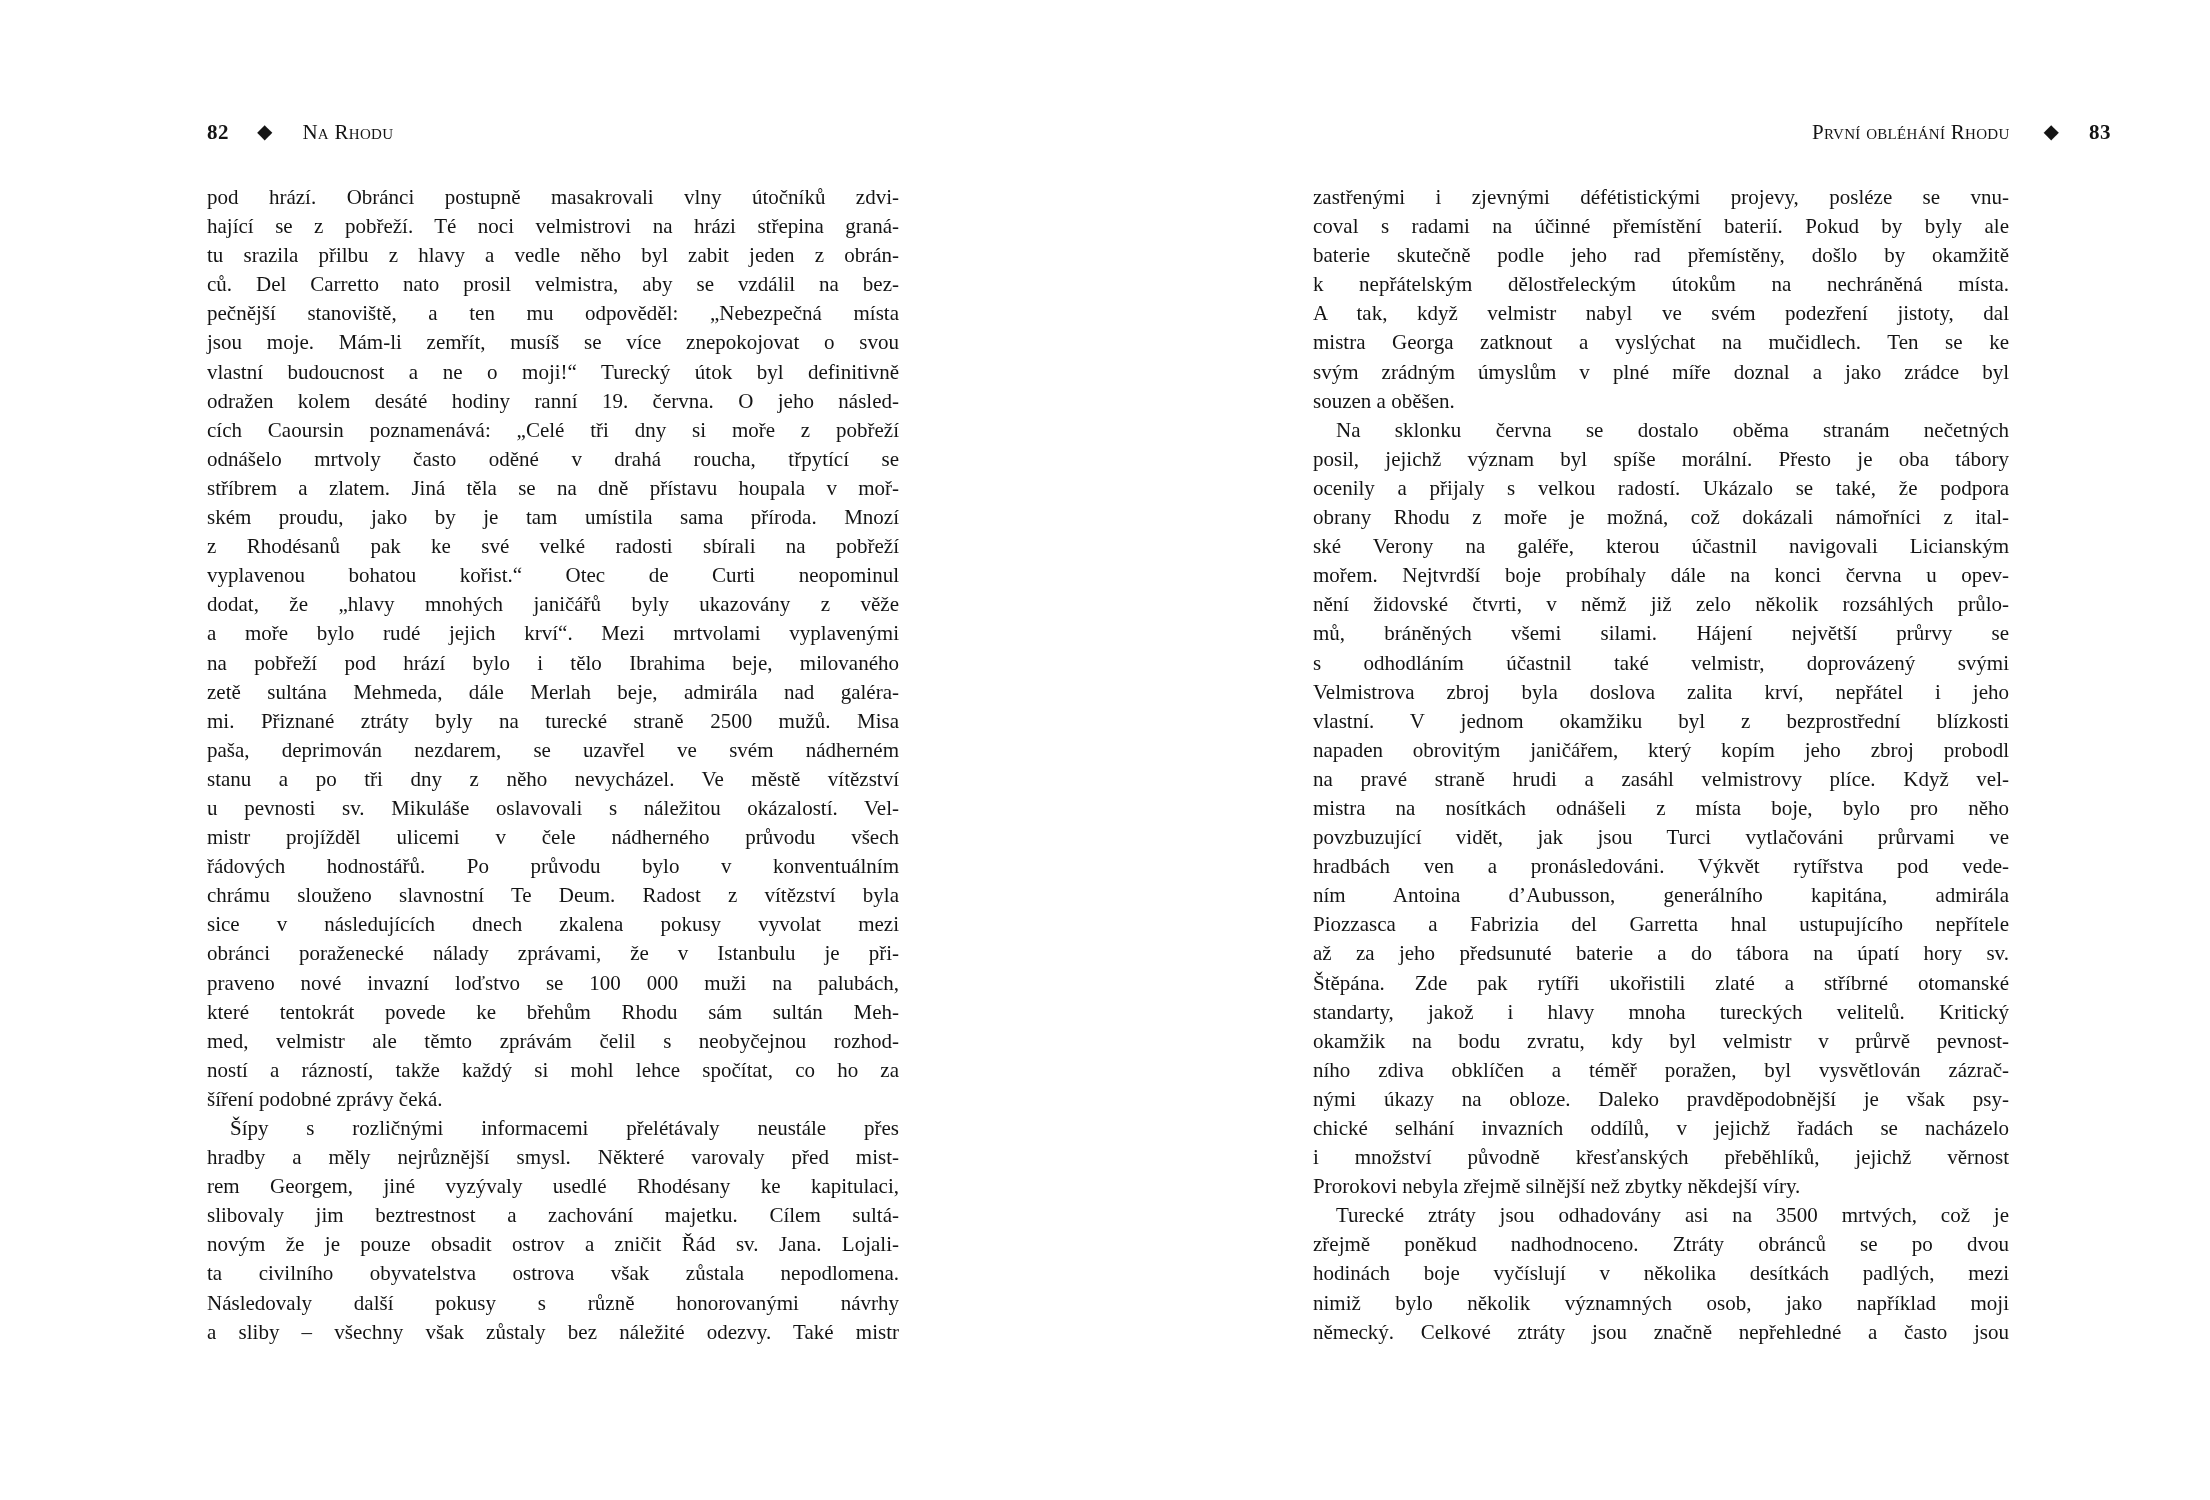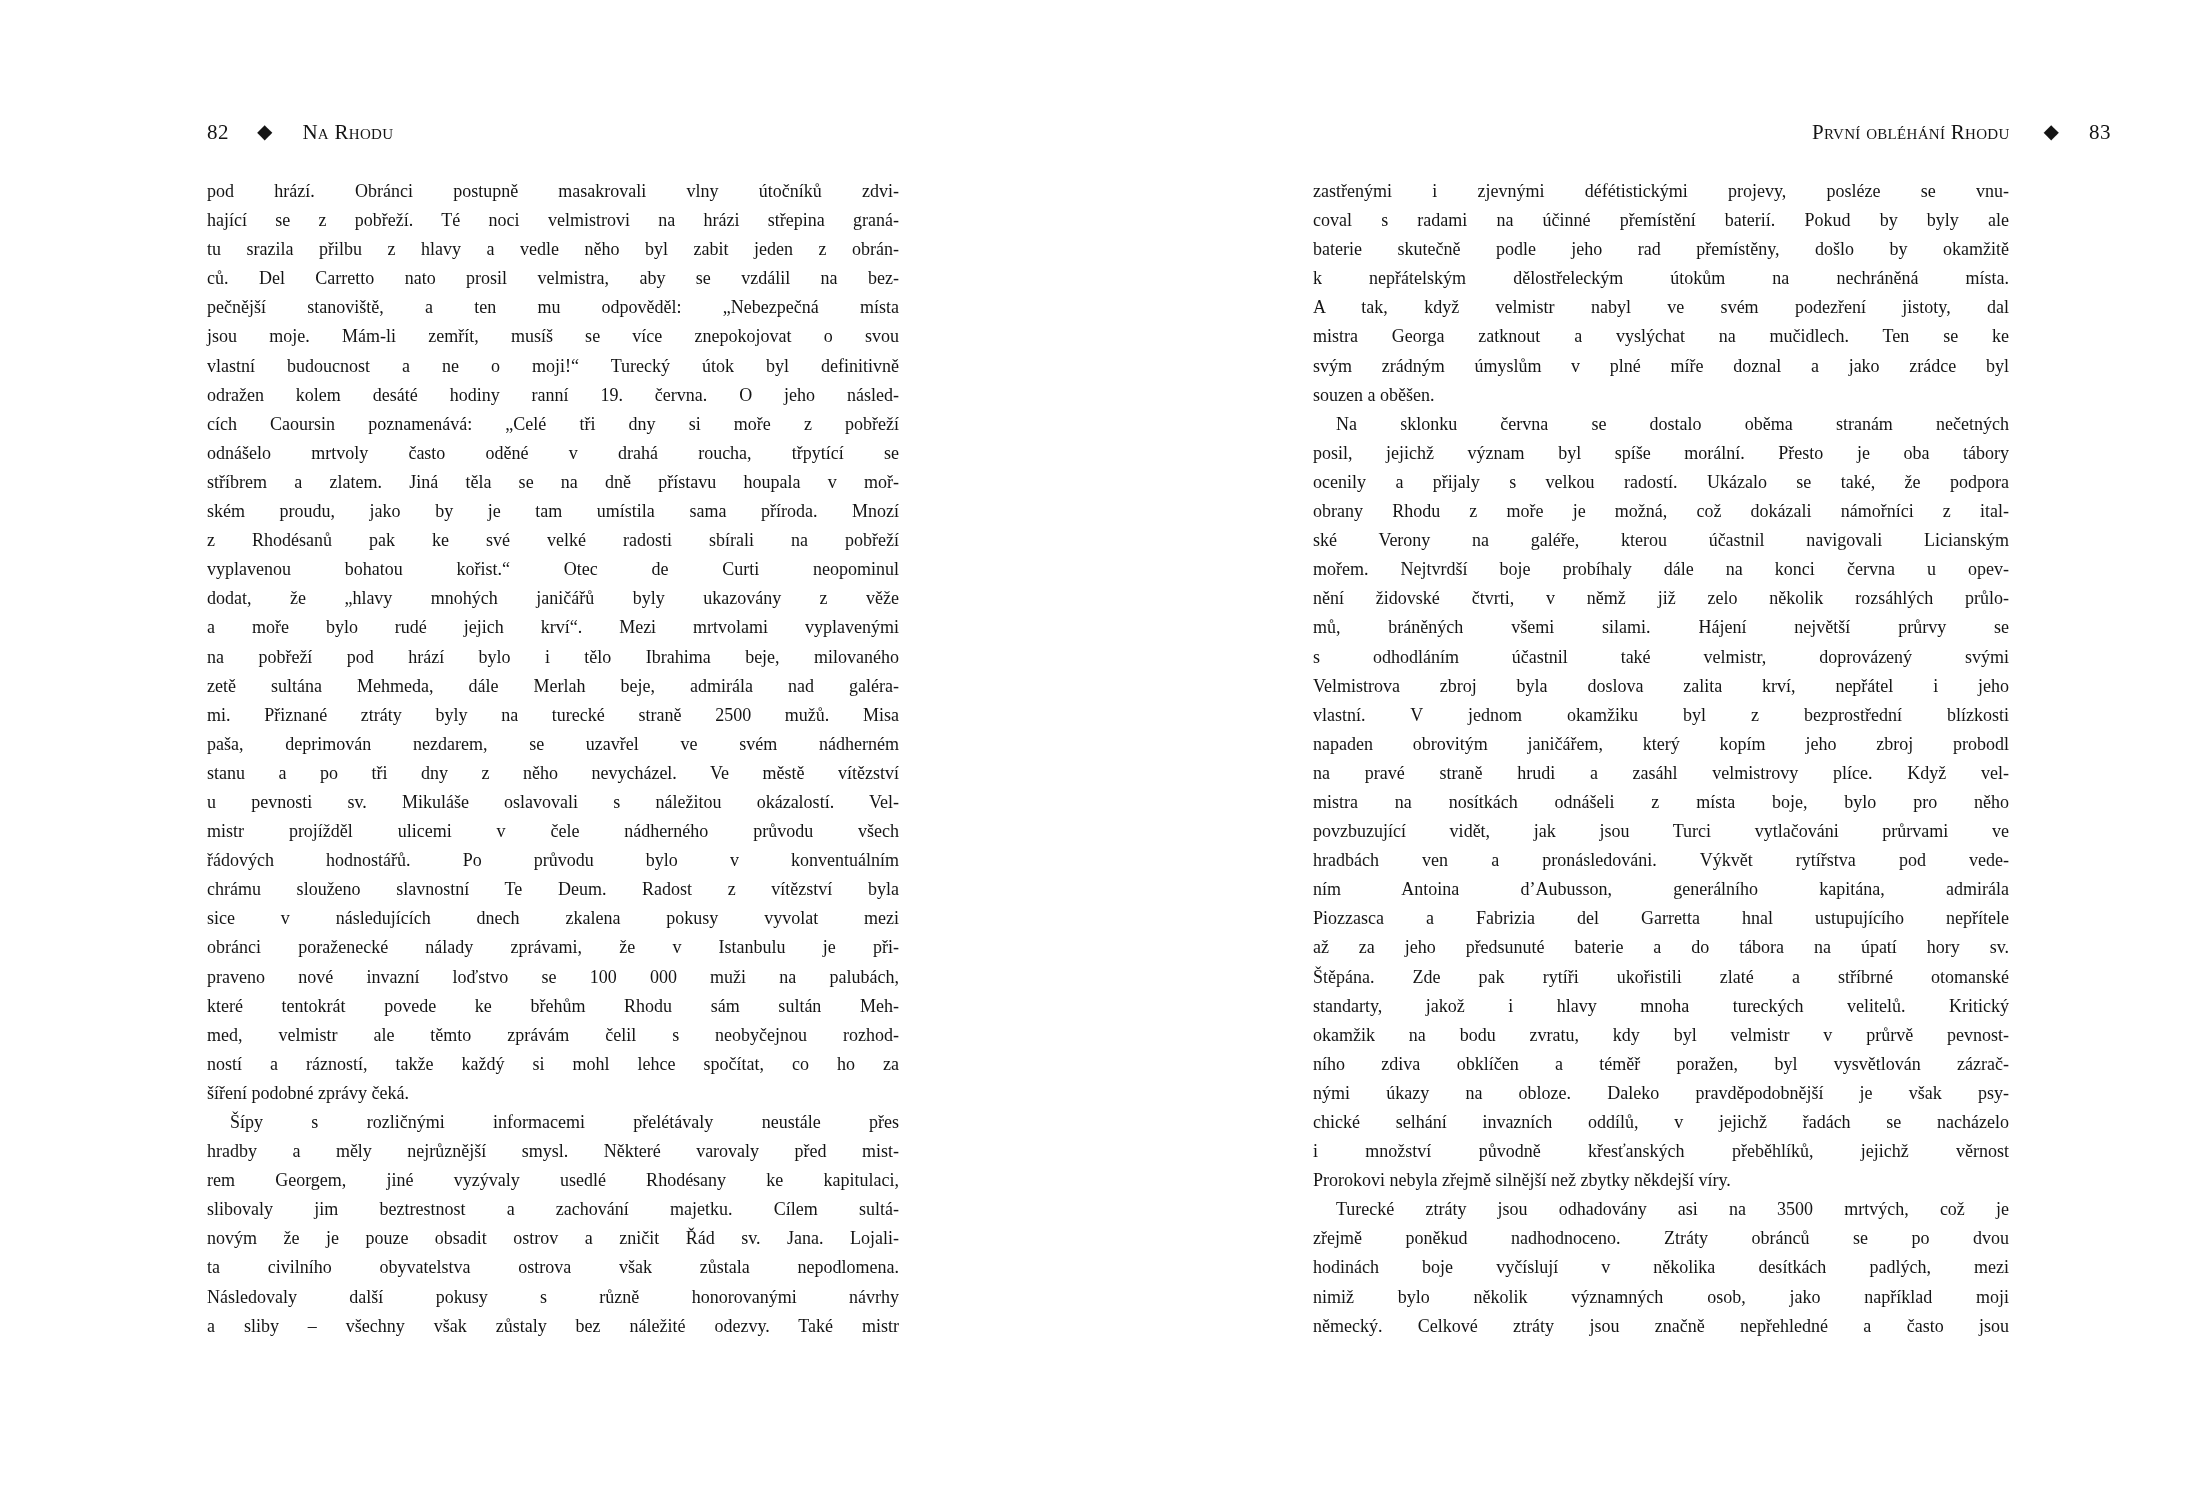--- a/index.html
+++ b/index.html
@@ -11,29 +11,29 @@
   .page { position: absolute; top: 0; height: 1500px; }
   .page.left { left: 0; width: 1105px; }
   .page.right { left: 1105px; width: 1105px; }
 
   .running-head {
     position: absolute; top: 118px; height: 28px; display: flex; align-items: baseline;
     font-size: 22px; line-height: 28px; white-space: nowrap;
   }
   .page.left .running-head { left: 207px; }
   .page.right .running-head { right: 99px; }
-  .folio { font-weight: normal; font-size: 21px; letter-spacing: 0.5px; }
+  .folio { font-weight: bold; font-size: 21px; letter-spacing: 0.5px; }
   .diamond { font-size: 20px; display: inline-block; transform: translateY(-1px); }
   .page.left .diamond { margin: 0 30px 0 28px; }
   .page.right .diamond { margin: 0 30px 0 34px; }
   .title { font-variant: small-caps; font-size: 21px; letter-spacing: 0.3px; }
 
   .body-text {
-    position: absolute; top: 177px;
-    font-size: 18px; line-height: 29.1px;
+    position: absolute; top: 183px;
+    font-size: 21px; line-height: 29.1px;
   }
   .page.left .body-text { left: 207px; width: 692px; }
   .page.right .body-text { left: 208px; width: 696px; }
 
   .line {
     display: block; height: 29.1px; white-space: nowrap; overflow: visible;
     text-align: justify; text-align-last: justify;
   }
   .line.last { text-align: left; text-align-last: left; }
   .line.indent { padding-left: 23px; }

